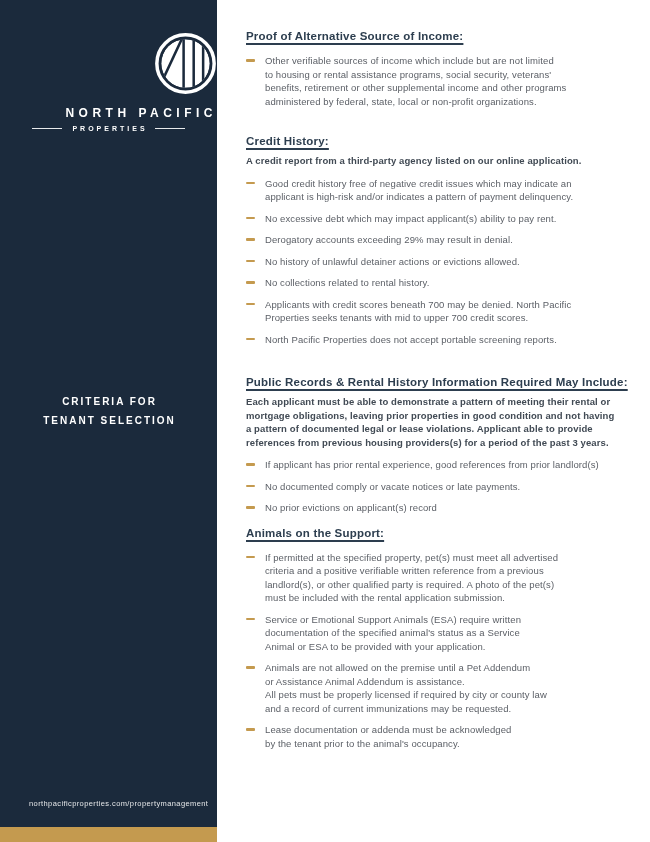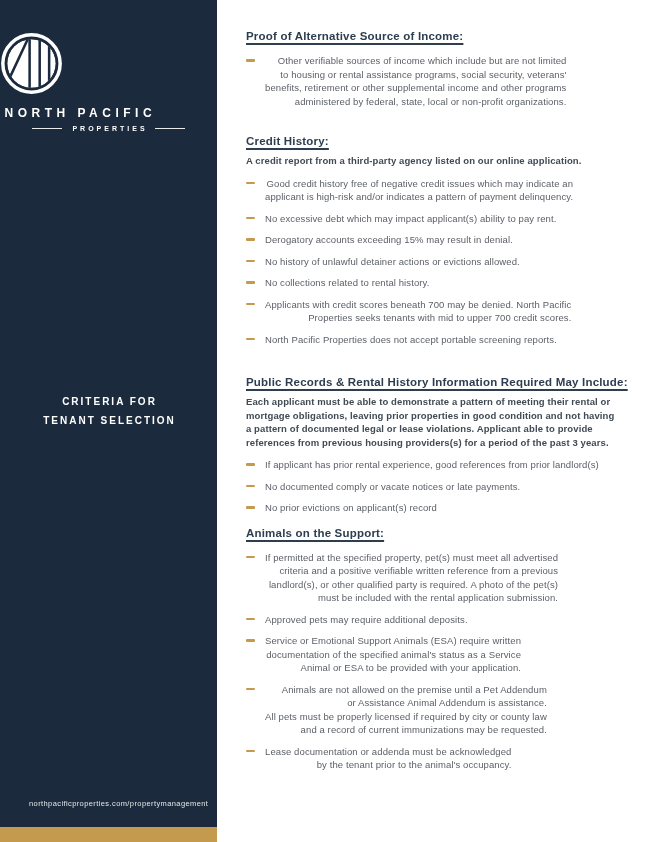--- a/index.html
+++ b/index.html
@@ -10,21 +10,21 @@
   html,body{width:650px;height:842px;}
   body{
     position:relative;background:#ffffff;overflow:hidden;
     font-family:"Liberation Sans",sans-serif;
   }
   
   .sidebar{
     position:absolute;left:0;top:0;width:217px;height:842px;
     background:var(--navy);
   }
-  .logo-block{padding-top:32px;text-align:left;}
+  .logo-block{padding-top:32px;text-align:right;}
   .logo-circle{width:63px;height:63px;display:inline-block;}
   .brand-name{
     color:var(--white);font-weight:bold;font-size:12px;
     letter-spacing:4.5px;margin-top:7px;text-indent:4.5px;
   }
   .brand-sub-row{
     display:flex;align-items:center;justify-content:center;
     gap:7px;margin-top:5px;
   }
   .brand-rule{width:30px;height:1px;background:var(--white);opacity:.9;}
@@ -58,21 +58,21 @@
     letter-spacing:.2px;
     text-decoration:underline;text-underline-offset:3px;
     text-decoration-thickness:1.5px;
     margin:0 0 12px 0;
   }
   .intro{
     font-size:9.5px;font-weight:bold;color:var(--intro);
     line-height:13.5px;white-space:pre-line;
     margin:-5px 0 9px 0;letter-spacing:.1px;
   }
-  ul.bullets{list-style:none;text-align:right;}
+  ul.bullets{list-style:none;}
   li.bullet{display:flex;gap:10px;margin-bottom:8px;}
   li.bullet:last-child{margin-bottom:0;}
   .dash{
     flex:none;width:9px;height:2.5px;border-radius:1px;
     background:var(--gold);margin-top:5px;
   }
   .bullet-text{
     font-size:9.5px;color:var(--body);line-height:13.5px;
     white-space:pre-line;letter-spacing:.1px;
   }
@@ -139,21 +139,21 @@
 applicant is high-risk and/or indicates a pattern of payment delinquency.</span>
   </li>
 
   <li class="bullet">
     <span class="dash"></span>
     <span class="bullet-text">No excessive debt which may impact applicant(s) ability to pay rent.</span>
   </li>
 
   <li class="bullet">
     <span class="dash"></span>
-    <span class="bullet-text">Derogatory accounts exceeding 15% may result in denial.</span>
+    <span class="bullet-text">Derogatory accounts exceeding 29% may result in denial.</span>
   </li>
 
   <li class="bullet">
     <span class="dash"></span>
     <span class="bullet-text">No history of unlawful detainer actions or evictions allowed.</span>
   </li>
 
   <li class="bullet">
     <span class="dash"></span>
     <span class="bullet-text">No collections related to rental history.</span>
@@ -202,24 +202,20 @@
 
     <ul class="bullets">
   <li class="bullet">
     <span class="dash"></span>
     <span class="bullet-text">If permitted at the specified property, pet(s) must meet all advertised
 criteria and a positive verifiable written reference from a previous
 landlord(s), or other qualified party is required. A photo of the pet(s)
 must be included with the rental application submission.</span>
   </li>
 
-  <li class="bullet">
-    <span class="dash"></span>
-    <span class="bullet-text">Approved pets may require additional deposits.</span>
-  </li>
 
   <li class="bullet">
     <span class="dash"></span>
     <span class="bullet-text">Service or Emotional Support Animals (ESA) require written
 documentation of the specified animal's status as a Service
 Animal or ESA to be provided with your application.</span>
   </li>
 
   <li class="bullet">
     <span class="dash"></span>

